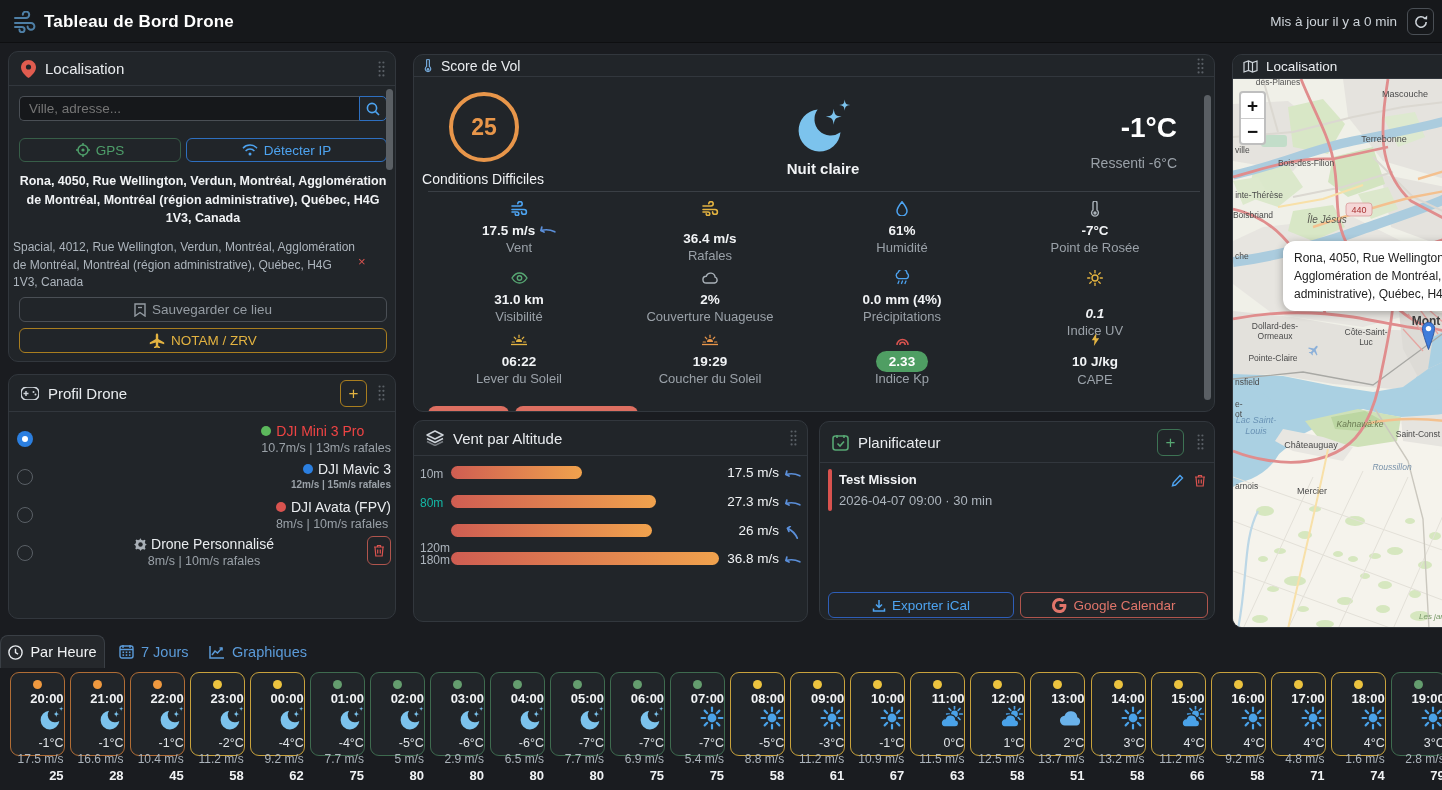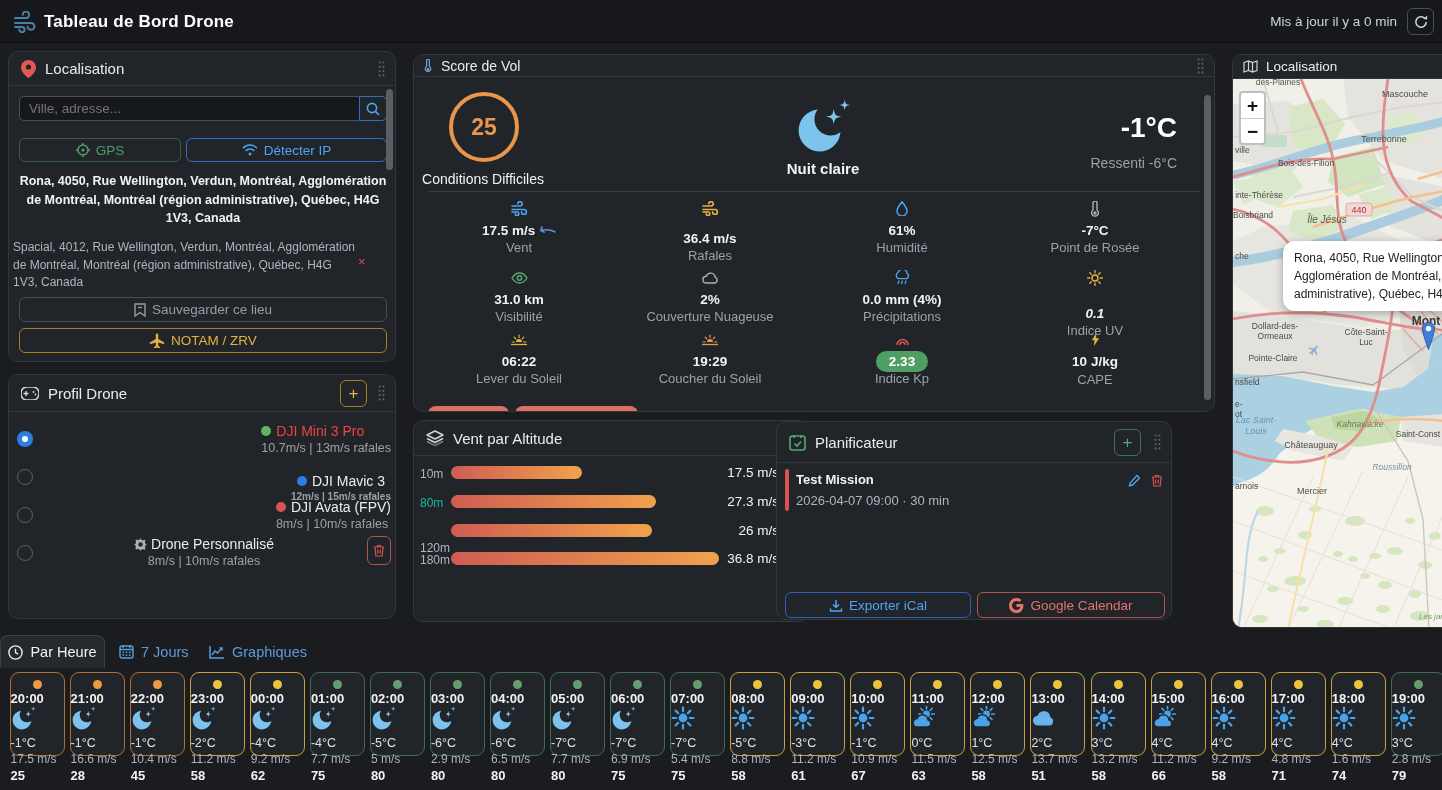--- a/index.html
+++ b/index.html
@@ -10,21 +10,21 @@
 .refbtn{position:absolute;right:8px;top:8px;width:27px;height:27px;border:1px solid #4a4f55;border-radius:6px;color:#ced4da;}
 .card{position:absolute;background:#212529;border:1px solid #32373d;border-radius:10px;}
 .chead{position:relative;border-bottom:1px solid #32373d;display:flex;align-items:center;padding:0 12px;color:#e9ecef;}
 .htxt{font-size:15px;color:#e9ecef;margin-left:9px;}
 .grip{position:absolute;right:10px;top:50%;transform:translateY(-50%);color:#4d5258;font-size:9px;line-height:4px;letter-spacing:1px;}
 input.search{background:#16181b;border:1px solid #4a4f55;border-radius:5px 0 0 5px;color:#adb5bd;font-size:13.5px;padding:0 9px;height:25px;font-family:"Liberation Sans",sans-serif;}
 .btn{display:flex;align-items:center;justify-content:center;gap:6px;border-radius:6px;font-size:13.5px;background:transparent;}
 .scrbar{position:absolute;background:#5a5f64;width:7px;border-radius:4px;}
 .mval{font-size:13.5px;font-weight:bold;color:#f1f3f5;}
 .mlab{font-size:13px;color:#9aa1a8;margin-top:3px;}
-.hcard{position:absolute;top:672px;height:84px;background:#212529;border-radius:9px;text-align:left;}
+.hcard{position:absolute;top:672px;height:84px;background:#212529;border-radius:9px;text-align:right;}
 .hcard .dot{width:9px;height:9px;border-radius:50%;margin:7px auto 0;}
 .hcard .tm{font-size:13px;font-weight:bold;color:#f1f3f5;margin-top:2px;}
 .hcard .tp{font-size:12.5px;color:#dee2e6;margin-top:4px;}
 .hcard .ws{font-size:12px;color:#adb5bd;margin-top:2px;}
 .hcard .sc{font-size:13px;font-weight:bold;color:#f1f3f5;margin-top:2px;}
 .tab{position:absolute;top:635px;height:33px;display:flex;align-items:center;font-size:14.5px;gap:7px;}
 </style></head>
 <body>
 <div class="topbar">
     <div style="position:absolute;left:14px;top:11px;"><svg width="24" height="22" viewBox="0 0 24 22" style="">
@@ -121,21 +121,21 @@
     </div>
     <div style="position:absolute;left:8px;top:48px;width:374px;">
       <div style="position:absolute;left:0;top:8px;"><span style="display:inline-block;width:16px;height:16px;border-radius:50%;background:#2b7fe0;position:relative;"><span style="position:absolute;left:5px;top:5px;width:6px;height:6px;border-radius:50%;background:#fff;"></span></span></div>
       <div style="position:absolute;right:0;top:0;text-align:left;">
         <div style="font-size:14px;color:#ef4444;white-space:nowrap;"><span style="display:inline-block;width:10px;height:10px;border-radius:50%;background:#5cb85c;margin-right:5px;"></span>DJI Mini 3 Pro</div>
         <div style="font-size:12.5px;color:#9aa1a8;margin-top:2px;white-space:nowrap;">10.7m/s | 13m/s rafales</div>
       </div>
     </div>
     <div style="position:absolute;left:8px;top:86px;width:374px;">
       <div style="position:absolute;left:0;top:8px;"><span style="display:inline-block;width:16px;height:16px;border-radius:50%;border:1.5px solid #5a6066;"></span></div>
-      <div style="position:absolute;right:0;top:12px;text-align:center;">
+      <div style="position:absolute;right:0;top:0;text-align:right;">
         <div style="font-size:14px;color:#e9ecef;white-space:nowrap;"><span style="display:inline-block;width:10px;height:10px;border-radius:50%;background:#2b7fe0;margin-right:5px;"></span>DJI Mavic 3</div>
         <div style="font-size:10px;color:#9aa1a8;margin-top:2px;white-space:nowrap;font-weight:bold;">12m/s | 15m/s rafales</div>
       </div>
     </div>
     <div style="position:absolute;left:8px;top:124px;width:374px;">
       <div style="position:absolute;left:0;top:8px;"><span style="display:inline-block;width:16px;height:16px;border-radius:50%;border:1.5px solid #5a6066;"></span></div>
       <div style="position:absolute;right:0;top:0;text-align:left;">
         <div style="font-size:14px;color:#e9ecef;white-space:nowrap;"><span style="display:inline-block;width:10px;height:10px;border-radius:50%;background:#d9534f;margin-right:5px;"></span>DJI Avata (FPV)</div>
         <div style="font-size:12.5px;color:#9aa1a8;margin-top:2px;white-space:nowrap;">8m/s | 10m/s rafales</div>
       </div>
@@ -379,21 +379,21 @@
       <span style="position:absolute;left:31px;top:1px;width:268px;height:13px;border-radius:7px;background:linear-gradient(90deg,#cf5d52,#f0a24d);"></span>
       <span style="position:absolute;right:18px;top:0px;font-size:13.5px;color:#f1f3f5;text-align:right;">36.8 m/s</span>
       <span style="position:absolute;right:-4px;top:0px;"><svg width="17" height="13" viewBox="0 0 17 13" style="vertical-align:-2px">
           <g transform="rotate(0 8.5 6.5)" fill="none" stroke="#5b8fd9" stroke-width="1.7" stroke-linecap="round">
             <path d="M15.8 7.8 C11 5.4 7 5.2 2.2 6.4"></path>
             <path d="M2.8 3.2 2.0 6.5 5.0 8.0"></path>
           </g>
         </svg></span>
     </div>
   </div>
-<div class="card" style="left:776px;top:421px;width:396px;height:199px;">
+<div class="card" style="left:819px;top:421px;width:396px;height:199px;">
     <div class="chead" style="height:41px;">
       <svg width="17" height="17" viewBox="0 0 17 17" style="">
         <rect x="1" y="2" width="15" height="14" rx="2.5" fill="none" stroke="#57a773" stroke-width="1.6"></rect>
         <path d="M5 1v3M12 1v3" stroke="#57a773" stroke-width="1.6"></path>
         <path d="M5.5 9.5l2.5 2.5 4-4.5" fill="none" stroke="#57a773" stroke-width="1.6"></path>
       </svg>
       <span class="htxt">Planificateur</span>
       <div style="position:absolute;right:30px;top:7px;width:27px;height:27px;border:1px solid #3d7354;border-radius:6px;color:#57a773;font-size:17px;display:flex;align-items:center;justify-content:center;">+</div>
       <span class="grip"><svg width="7" height="17" viewBox="0 0 7 17">
           <g fill="#5a6066">

